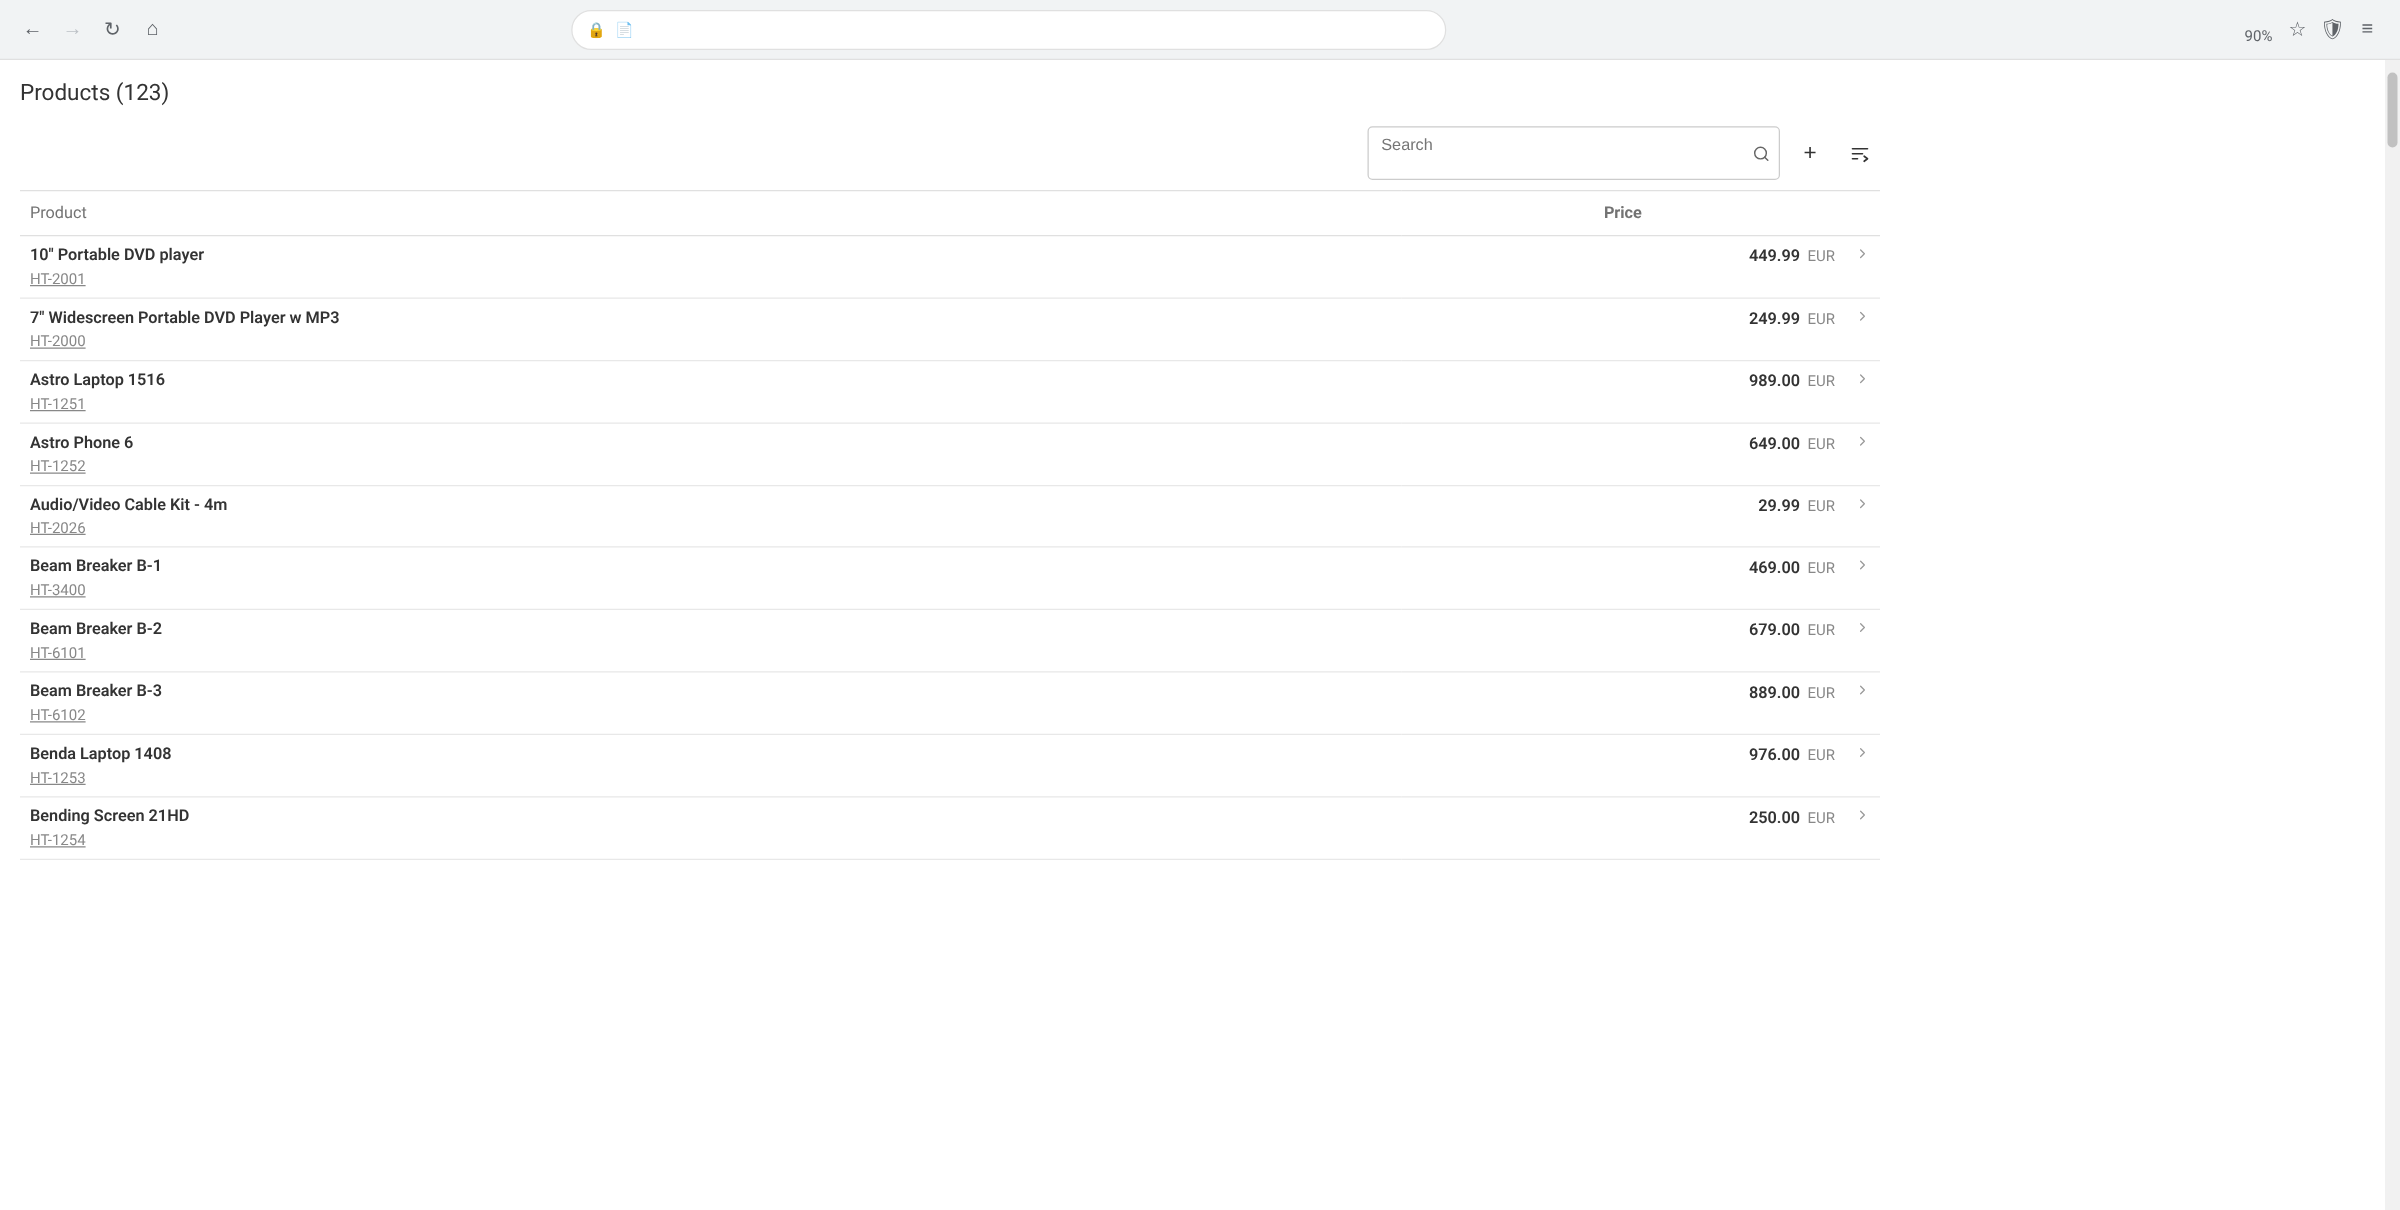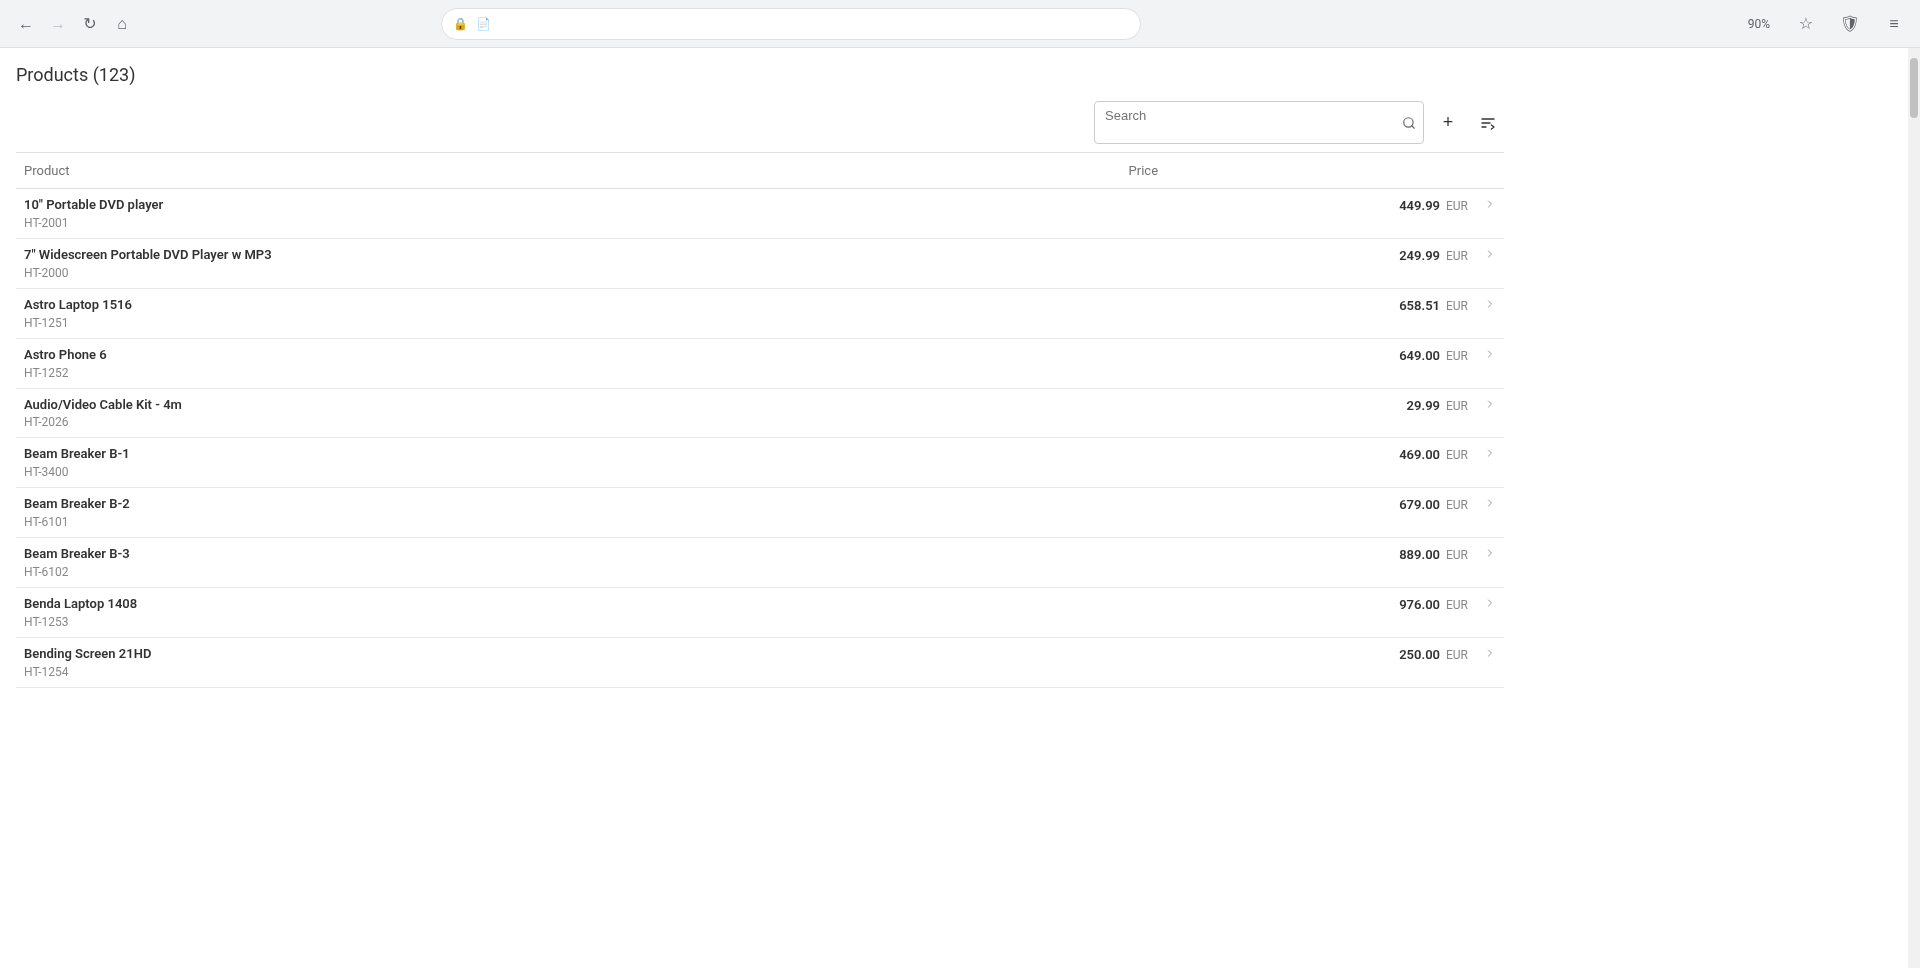--- a/index.html
+++ b/index.html
@@ -75,22 +75,22 @@
       flex: 1;
       font-size: 13px;
       color: #202124;
       outline: none;
       border: none;
       background: transparent;
     }
 
     .browser-right-controls {
       display: flex;
-      align-items: center;
-      gap: 16px;
+      align-items: flex-end;
+      gap: 0;
       margin-left: auto;
     }
 
     .zoom-level {
       font-size: 12px;
       color: #5f6368;
       padding: 2px 6px;
     }
 
     .browser-action-btn {
@@ -227,21 +227,22 @@
 
     .table-header th {
       padding: 10px 8px;
       text-align: left;
       font-weight: 400;
       font-size: 13px;
       color: #737373;
     }
 
     .table-header th.price-col {
-      text-align: left;
+      text-align: center;
+      font-weight: bold;
     }
 
     .product-row {
       border-bottom: 1px solid #e8e8e8;
       cursor: pointer;
     }
 
     .product-row td {
       padding: 8px 8px;
       vertical-align: top;
@@ -251,20 +252,21 @@
       font-weight: 600;
       font-size: 13px;
       color: #333;
       line-height: 1.3;
     }
 
     .product-id {
       font-size: 12px;
       color: #888;
       margin-top: 2px;
+      text-decoration: underline;
     }
 
     .product-cell {
       min-width: 200px;
     }
 
     .price-cell {
       text-align: right;
       white-space: nowrap;
       padding-right: 8px;
@@ -375,21 +377,21 @@
           <td class="price-cell"><span class="price-value">249.99</span><span class="price-currency"> EUR</span></td>
           <td class="chevron-cell"><span class="chevron-icon"><svg width="12" height="12" viewBox="0 0 24 24" fill="none" stroke="#999" stroke-width="2" stroke-linecap="round" stroke-linejoin="round">
                 <polyline points="9 18 15 12 9 6"></polyline>
               </svg></span></td>
         </tr>
         <tr class="product-row">
           <td class="product-cell">
             <div class="product-name">Astro Laptop 1516</div>
             <div class="product-id">HT-1251</div>
           </td>
-          <td class="price-cell"><span class="price-value">658.51</span><span class="price-currency"> EUR</span></td>
+          <td class="price-cell"><span class="price-value">989.00</span><span class="price-currency"> EUR</span></td>
           <td class="chevron-cell"><span class="chevron-icon"><svg width="12" height="12" viewBox="0 0 24 24" fill="none" stroke="#999" stroke-width="2" stroke-linecap="round" stroke-linejoin="round">
                 <polyline points="9 18 15 12 9 6"></polyline>
               </svg></span></td>
         </tr>
         <tr class="product-row">
           <td class="product-cell">
             <div class="product-name">Astro Phone 6</div>
             <div class="product-id">HT-1252</div>
           </td>
           <td class="price-cell"><span class="price-value">649.00</span><span class="price-currency"> EUR</span></td>

